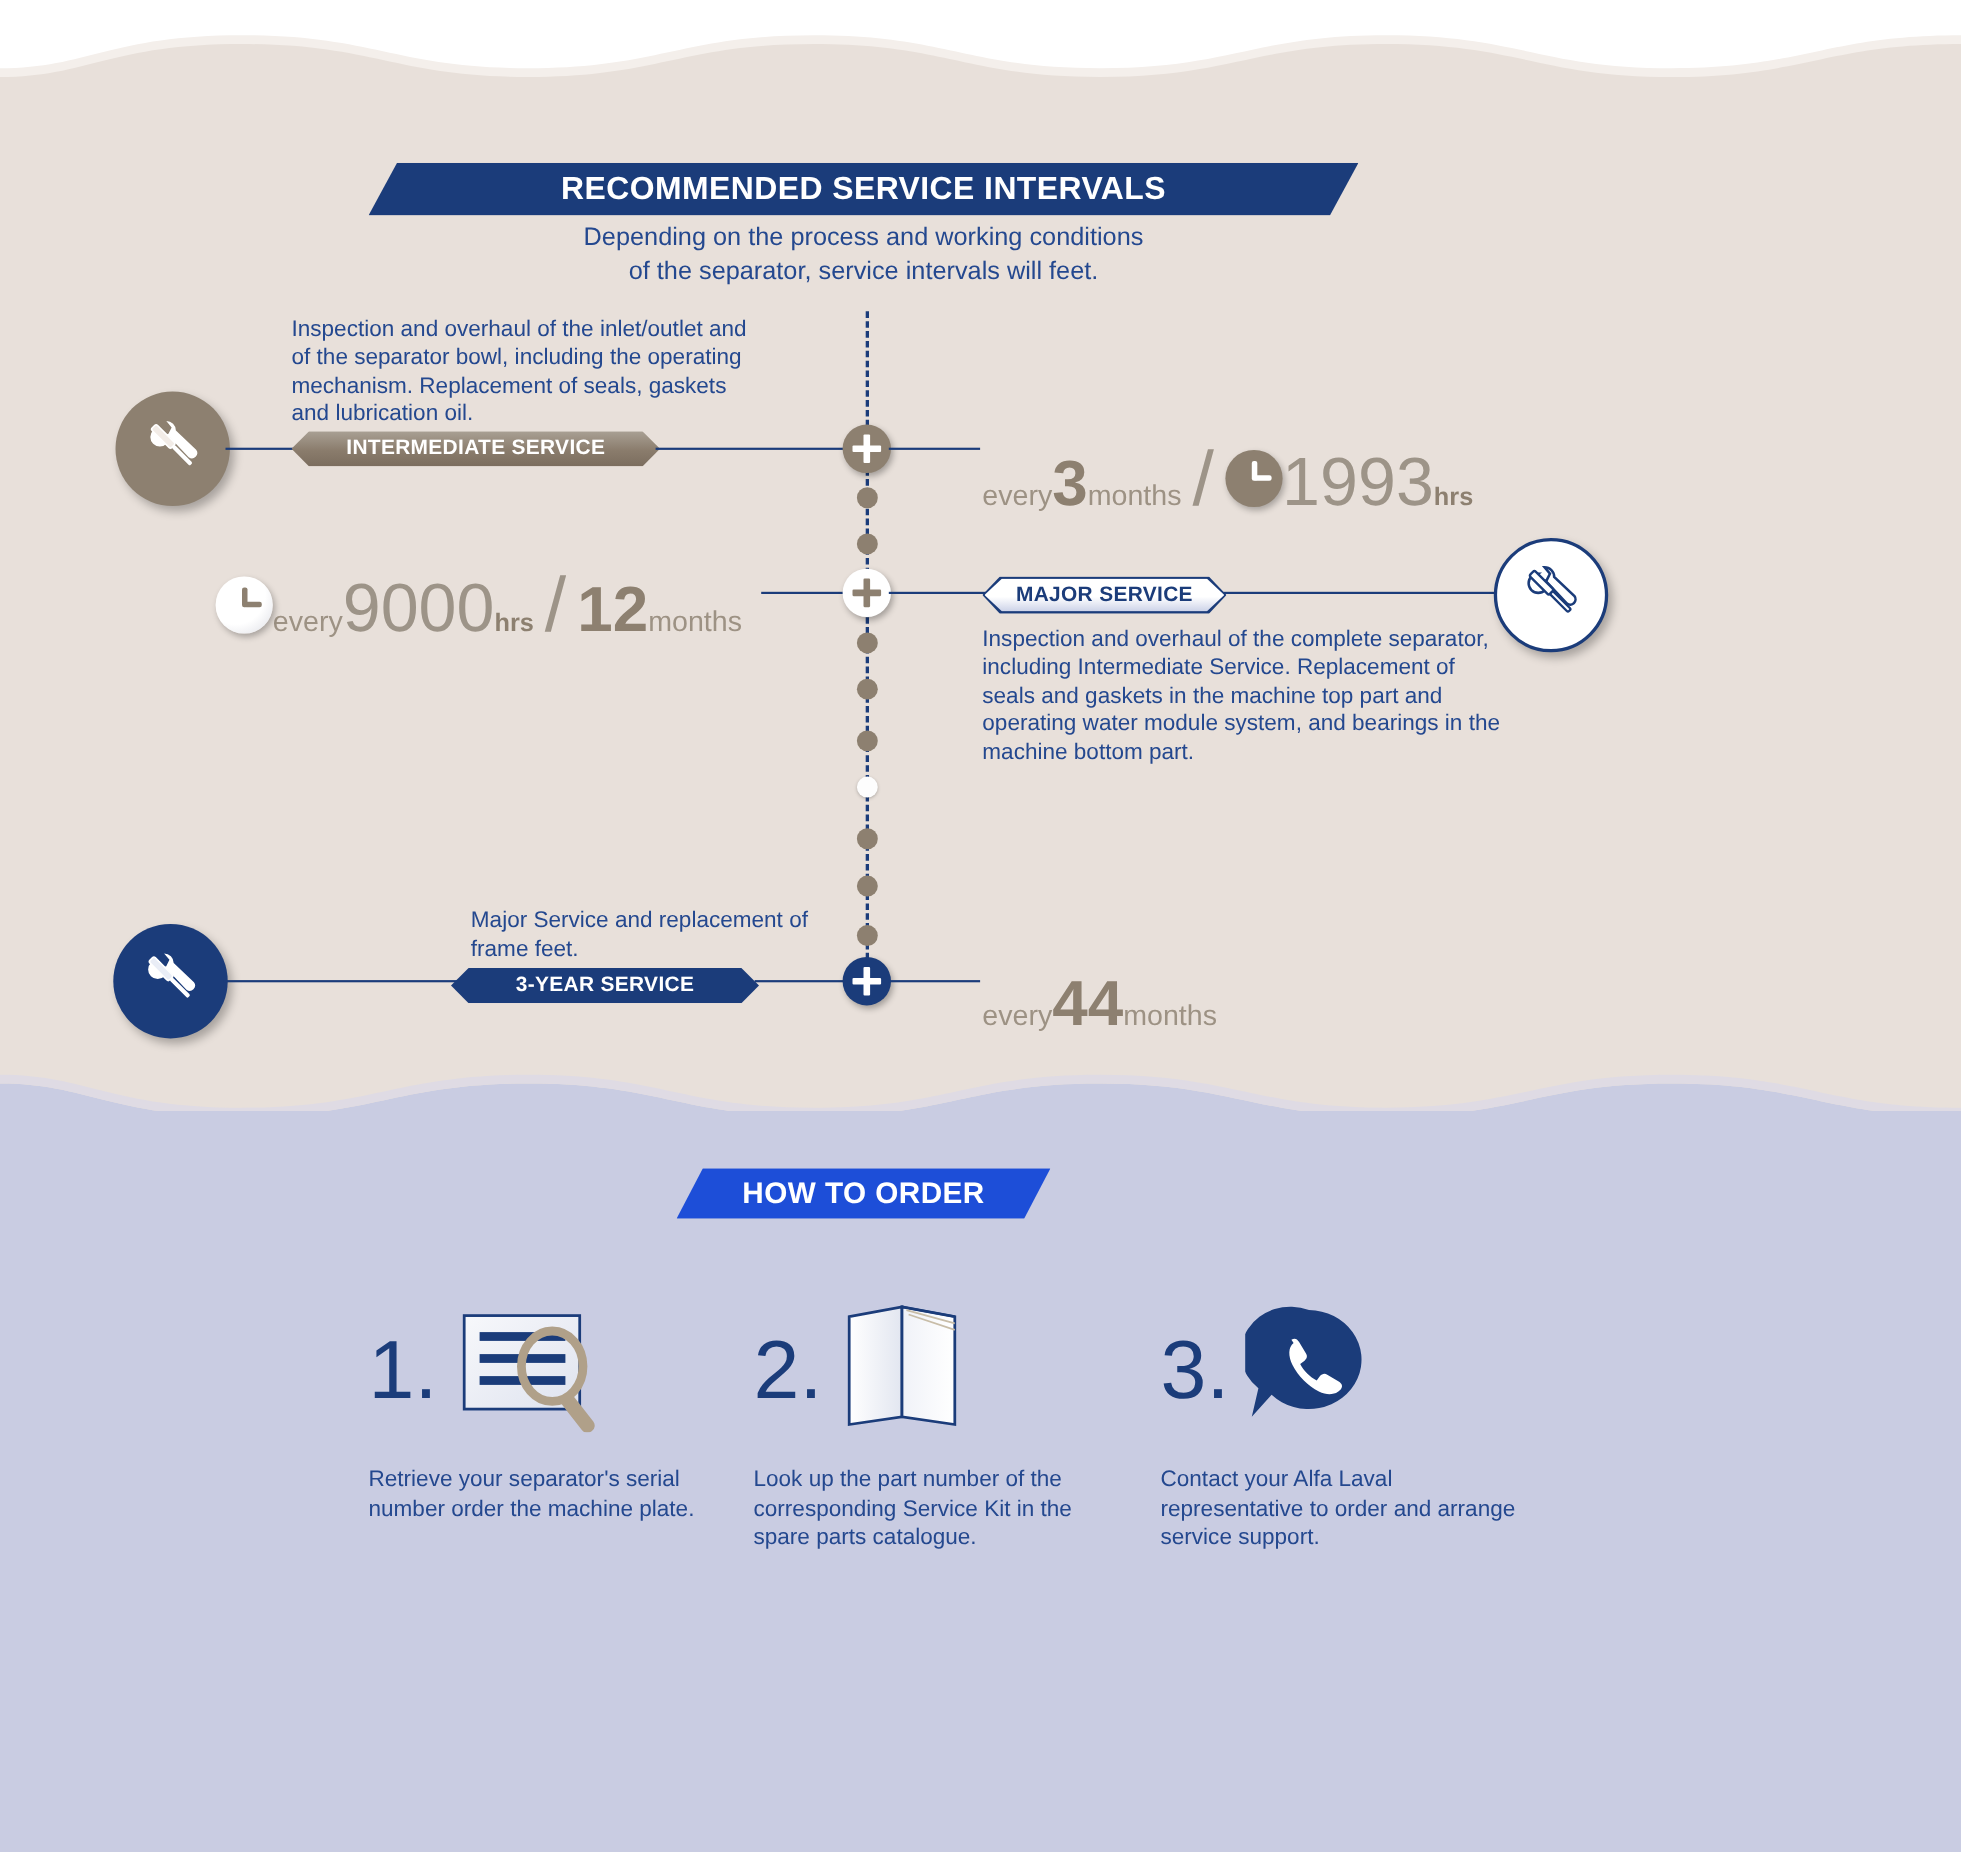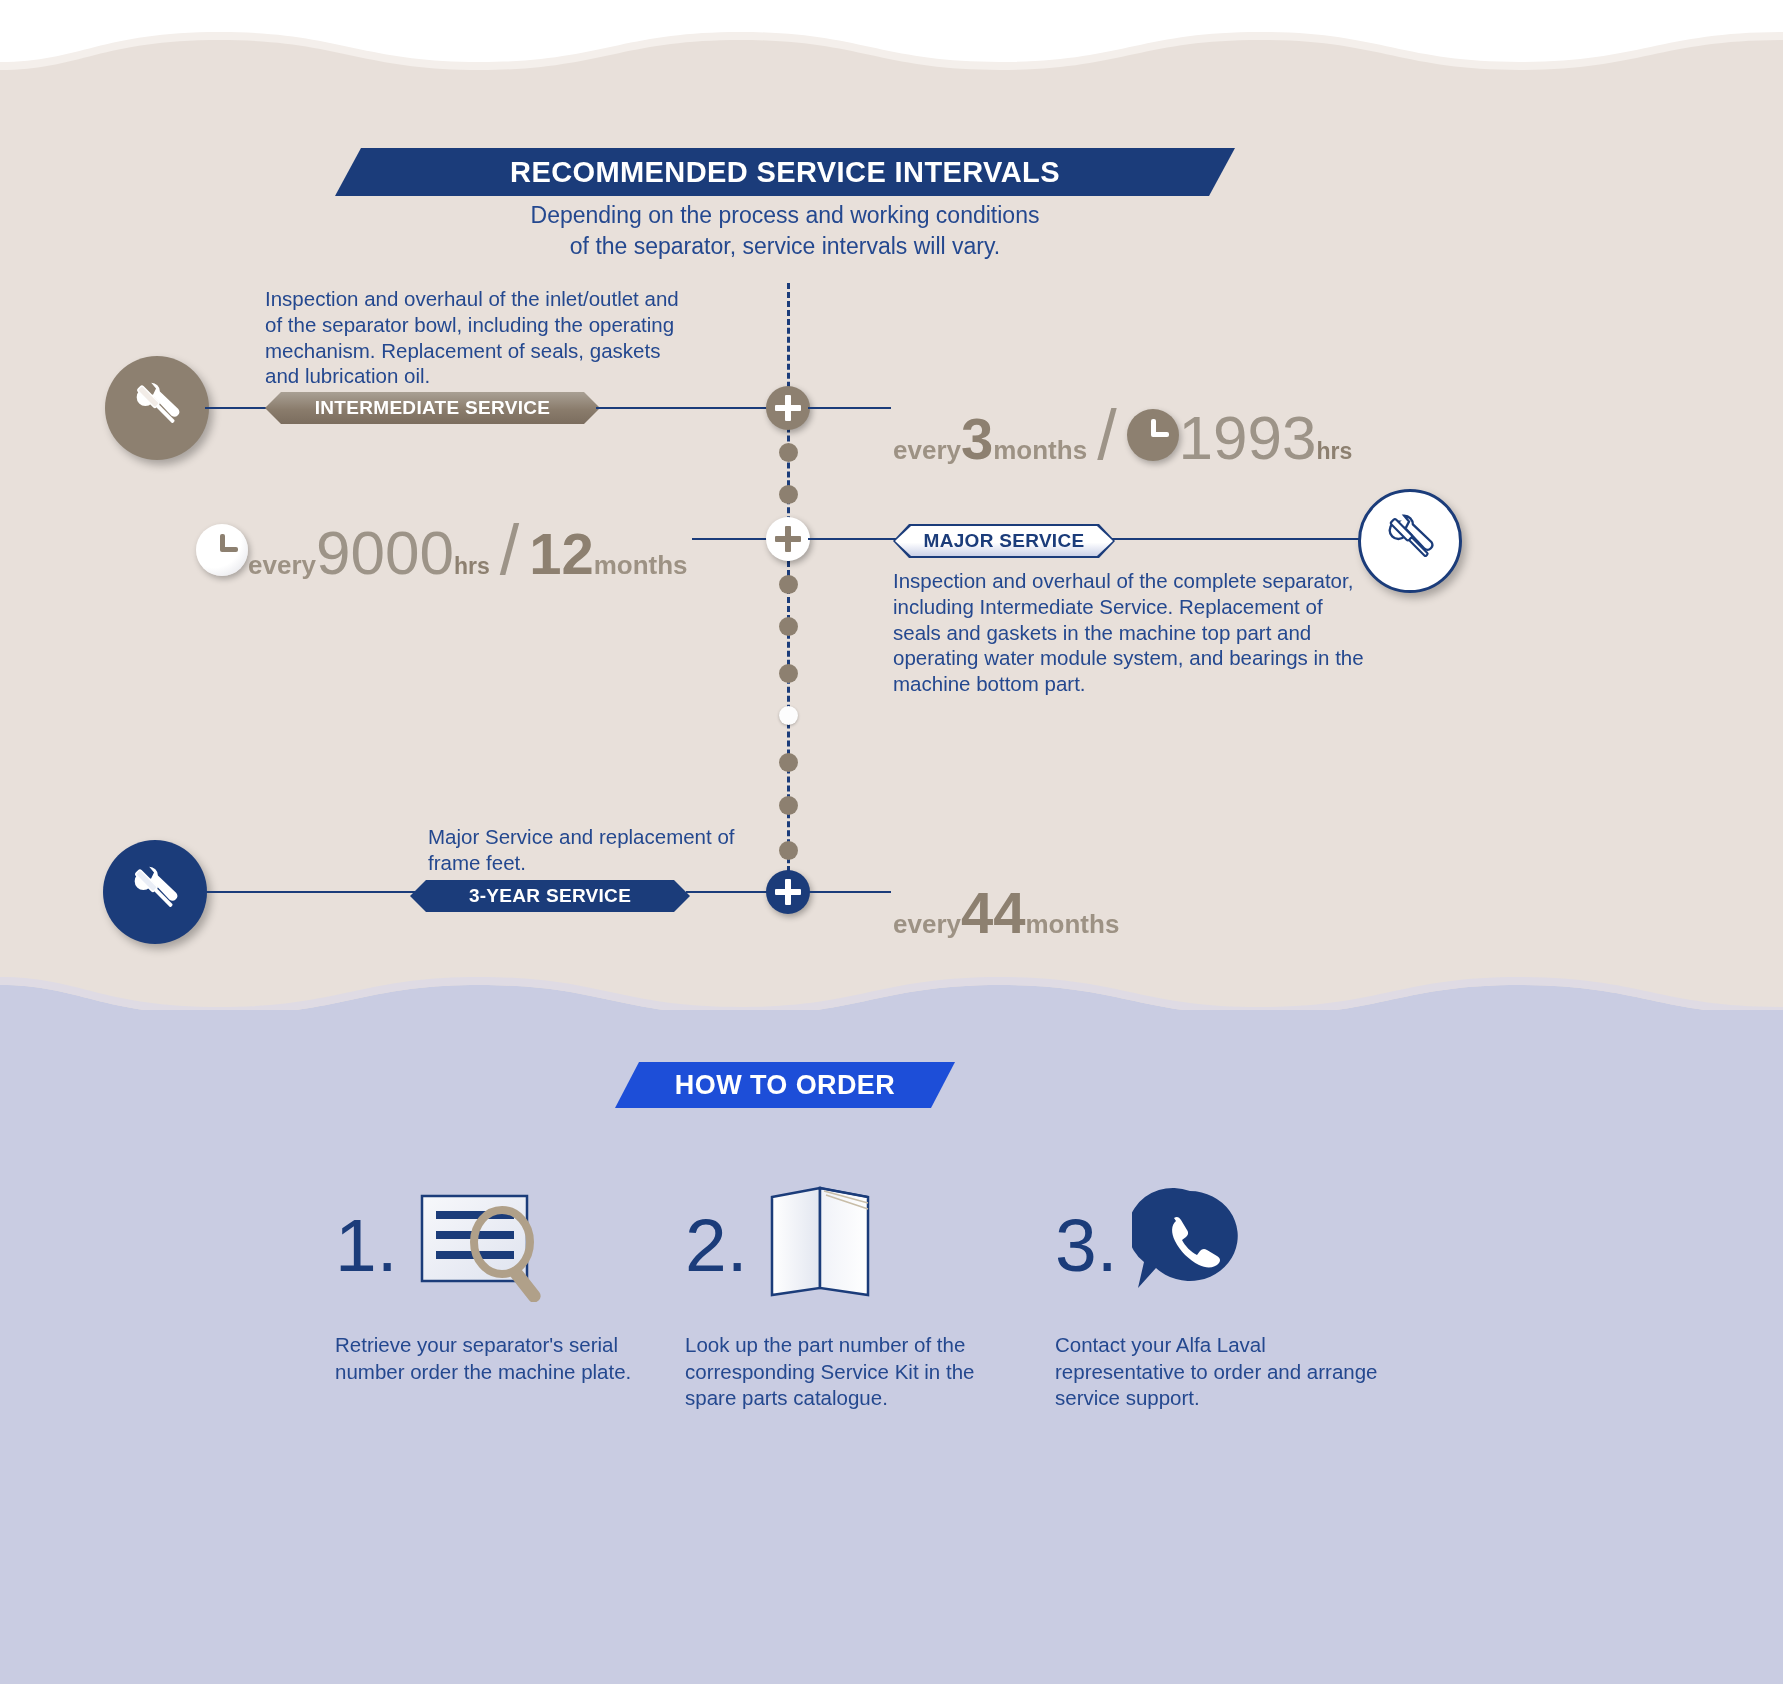--- a/index.html
+++ b/index.html
@@ -121,21 +121,21 @@
   }
   .tag-navy {
     background:#1b3c7a; color:#ffffff;
     clip-path:polygon(16px 0, calc(100% - 16px) 0, 100% 50%, calc(100% - 16px) 100%, 16px 100%, 0 50%);
   }
 
   .desc { position:absolute; color:#24488f; font-size:20.5px; line-height:1.26; }
 
   
   .interval { position:absolute; display:flex; align-items:baseline; white-space:nowrap; }
-  .iv-small { font-size:26px; color:#9d9284;font-weight:bold; }
+  .iv-small { font-size:26px; color:#9d9284; }
   .iv-bignum { font-size:58px; font-weight:bold; color:#8d8070; line-height:1; }
   .iv-thin { font-size:62px; color:#9d9488; line-height:1; font-weight:300; }
   .iv-unit { font-size:23px; font-weight:bold; color:#8d8070; }
   .iv-slash { font-size:70px; color:#9d9488; font-weight:200; margin:0 10px; line-height:1; }
 
   .clock {
     position:relative; width:52px; height:52px; border-radius:50%;
     display:inline-block; box-shadow:2px 3px 6px rgba(0,0,0,.28);
     flex:0 0 auto; align-self:center;
   }
@@ -170,21 +170,21 @@
                  C1140,40 1120,70 1000,70 C880,70 860,40 740,40 C620,40 600,70 480,70
                  C360,70 340,40 220,40 C100,40 80,70 0,70 Z" fill="#f4efeb"></path>
       </svg>
     </div>
 
     <div class="banner banner-title">
       <span>RECOMMENDED SERVICE INTERVALS</span>
     </div>
     <div class="subtitle">
       <div>Depending on the process and working conditions</div>
-      <div>of the separator, service intervals will vary.</div>
+      <div>of the separator, service intervals will feet.</div>
     </div>
 
     <div class="timeline-line"></div>
     <div class="tl-dot" style="top:443px;"></div>
     <div class="tl-dot" style="top:485px;"></div>
     <div class="tl-dot" style="top:575px;"></div>
     <div class="tl-dot" style="top:617px;"></div>
     <div class="tl-dot" style="top:664px;"></div>
     <div class="tl-dot white" style="top:706px;"></div>
     <div class="tl-dot" style="top:753px;"></div>

